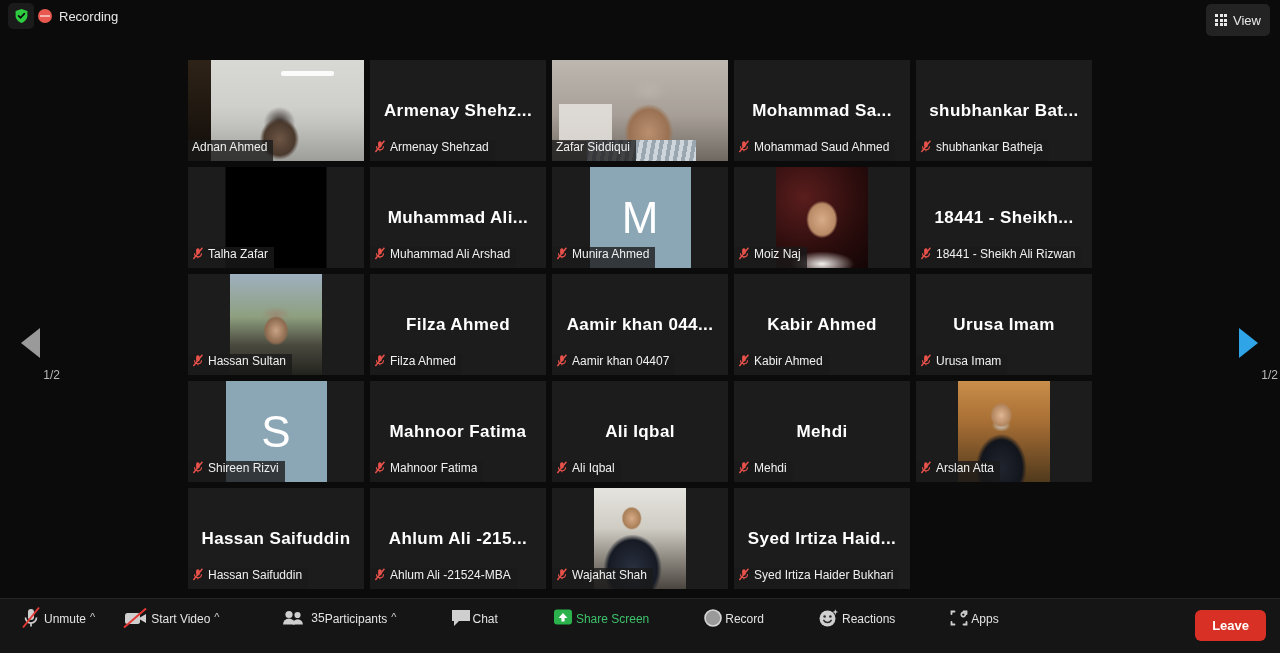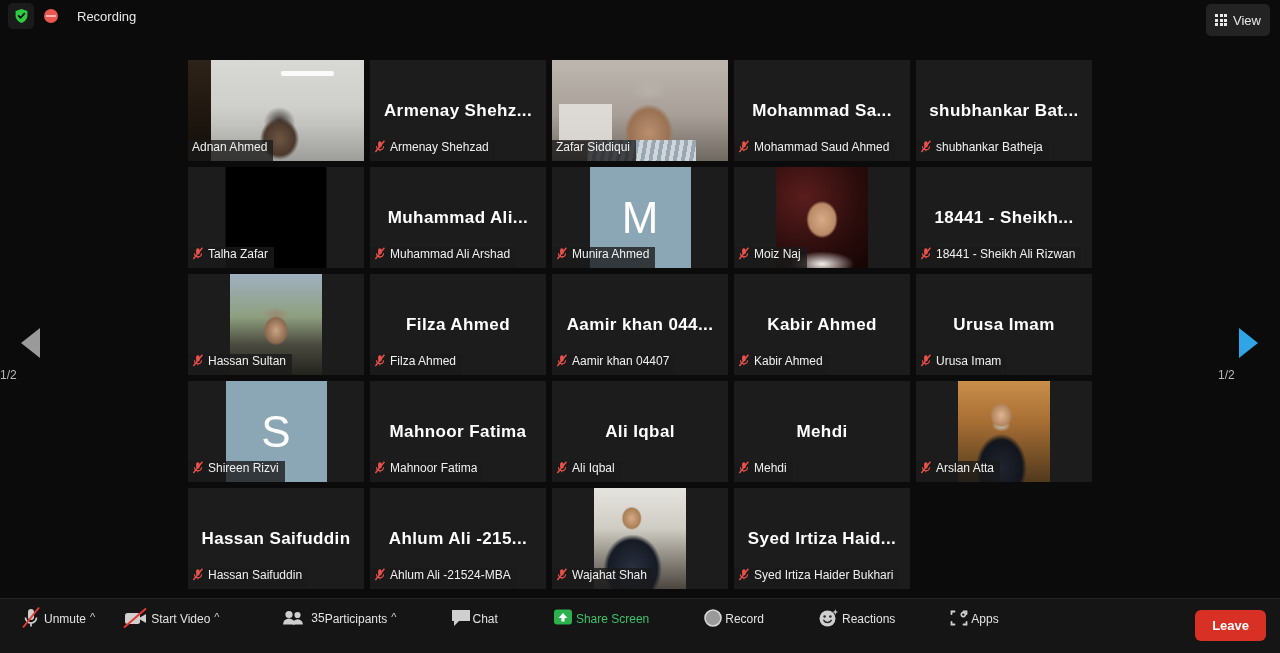--- a/index.html
+++ b/index.html
@@ -16,22 +16,22 @@
     position: absolute; top: 0; left: 0; width: 1280px; height: 32px;
     background: #0b0b0b;
     display: flex; align-items: center;
   }
   .shield-btn {
     margin-left: 8px; width: 26px; height: 26px;
     border-radius: 5px; background: #1b1b1b;
     display: flex; align-items: center; justify-content: center;
   }
   .rec-group {
-    display: flex; align-items: center; gap: 19px;
-    margin-left: 10px;
+    display: flex; align-items: center; gap: 7px;
+    margin-left: 4px;
     justify-content: flex-end;
   }
   .rec-dot {
     width: 14px; height: 14px; border-radius: 50%;
     background: #e8584f;
     position: relative;
   }
   .rec-dot::after {
     content: ""; position: absolute; left: 2px; top: 6px;
     width: 10px; height: 2px; background: rgba(255,255,255,.55);
@@ -179,21 +179,21 @@
     background:
       radial-gradient(ellipse 13px 15px at 41% 30%, #d6ab86 0%, #a97f58 66%, rgba(0,0,0,0) 78%),
       radial-gradient(ellipse 34px 40px at 42% 80%, #2a3040 0%, #161a24 72%, rgba(0,0,0,0) 86%),
       linear-gradient(180deg, #e6e4df 0%, #cfccc4 40%, #8c8880 70%, #4a463f 100%),
       #bdb9b1;
   }
 
   
   .pager {
     position: absolute; top: 296px;
-    width: 60px; text-align: left;
+    width: 60px; text-align: right;
     color: #b9b9b9; font-size: 12px;
     cursor: pointer;
   }
   .pager.left { left: 0px; }
   .pager.right { right: 2px; }
   .tri {
     width: 0; height: 0; margin: 0 auto 10px auto;
     border-top: 15px solid transparent;
     border-bottom: 15px solid transparent;
   }

